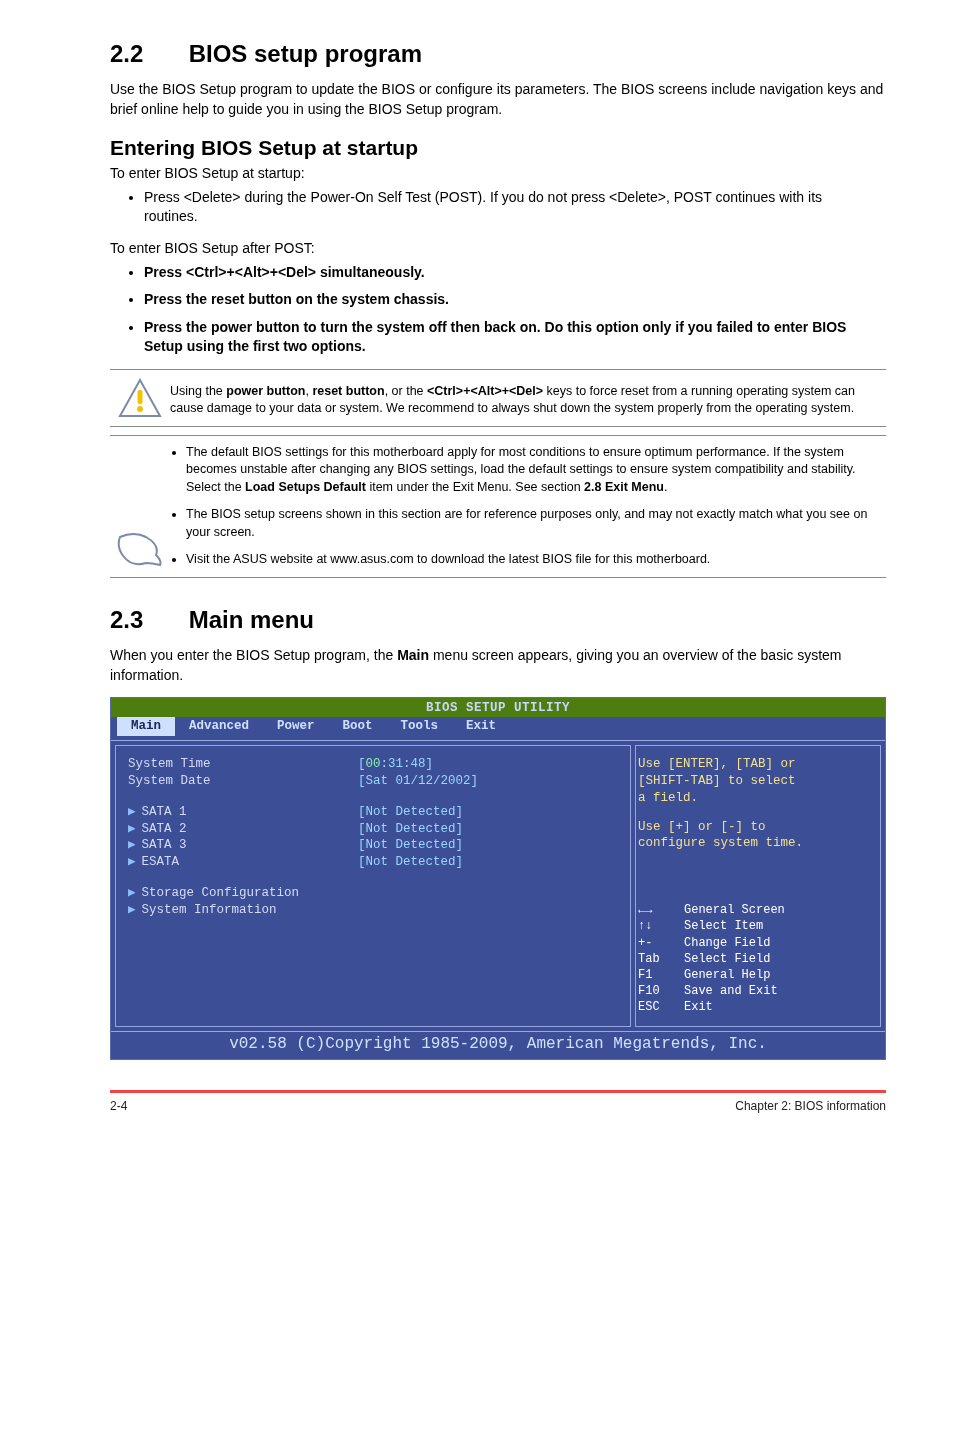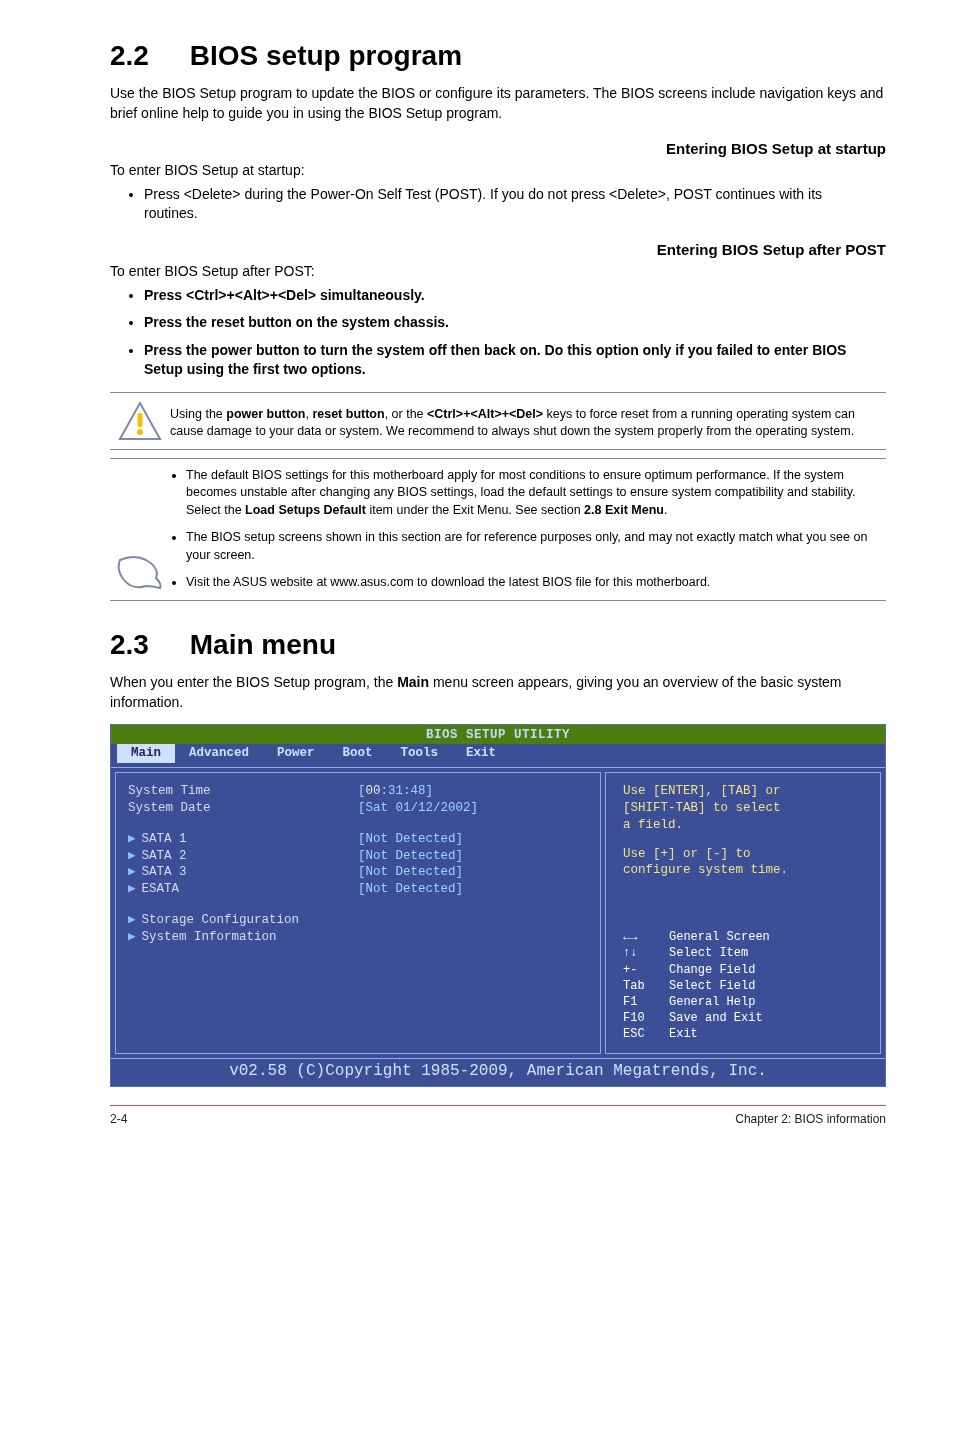--- a/index.html
+++ b/index.html
@@ -6,35 +6,34 @@
     margin: 0;
     font-family: Arial, Helvetica, sans-serif;
     color: #000;
     background: #fff;
     width: 954px;
   }
   .page {
     padding: 40px 68px 30px 110px;
   }
   h2.section-title {
-    font-size: 28px;
+    font-size: 24px;
     font-weight: bold;
     margin: 0 0 12px 0;
   }
   .sec-num { display:inline-block; min-width: 72px; }
   p.body {
     font-size: 14px;
     line-height: 1.4;
     margin: 0 0 12px 0;
   }
   h3.subhead {
-    font-size: 15px;
+    font-size: 21px;
     font-weight: bold;
     margin: 17px 0 4px 0;
-    text-align: right;
   }
   ul.bullets {
     margin: 4px 16px 12px 0;
     padding-left: 34px;
     font-size: 14px;
     line-height: 1.4;
   }
   ul.bullets li { margin-bottom: 6px; }
   ul.bullets.tight li { margin-bottom: 8px; font-weight: bold; }
 
@@ -107,27 +106,27 @@
     border: 1px solid #94a5e0;
     margin: 4px;
     padding: 10px 12px;
     min-height: 260px;
     position: relative;
   }
   .bios .right {
     width: 240px;
     border: 1px solid #94a5e0;
     margin: 4px 4px 4px 0;
-    padding: 10px 17px;
+    padding: 10px 2px;
     color: #f3e08a;
   }
   .bios .row { display:flex; }
   .bios .row .lbl { width: 230px; color: #d5dbf5; }
   .bios .row .val { color: #9ad6ff; }
-  .bios .row .val .hl { color: #e5e5e5; }
+  .bios .row .val .hl { color: #86efac; }
   .bios .tri { color:#8fbfff; margin-right:6px; }
   .bios .submenu { color:#8aaef0; }
   .bios .help-lower {
     margin-top: 50px;
     color: #ffffff;
     font-size: 12px;
   }
   .bios .help-lower .row2 { display:flex; }
   .bios .help-lower .k { width:46px; color:#ffffff; }
   .bios .help-lower .d { color:#ffffff; }
@@ -135,22 +134,22 @@
   .bios .footer {
     text-align:center;
     background:#3b4e96;
     color:#cfe0ff;
     font-size:16px;
     padding: 2px 0 4px 0;
     border-top:1px solid #96a7e2;
   }
 
   .page-footer {
-    border-top: 1px solid #ef4444;
-    margin-top: 18px;
+    border-top: 3px solid #ef4444;
+    margin-top: 30px;
     padding-top: 6px;
     display:flex;
     justify-content: space-between;
     font-size: 12px;
     color:#222;
   }
 </style>
 </head>
 <body>
 
@@ -162,21 +161,20 @@
   </h2>
 
   <p class="body">Use the BIOS Setup program to update the BIOS or configure its parameters. The BIOS screens include navigation keys and brief online help to guide you in using the BIOS Setup program.</p>
 
   <h3 class="subhead">Entering BIOS Setup at startup</h3>
   <p class="body" style="margin-bottom:3px">To enter BIOS Setup at startup:</p>
   <ul class="bullets">
     <li>Press &lt;Delete&gt; during the Power-On Self Test (POST). If you do not press &lt;Delete&gt;, POST continues with its routines.</li>
   </ul>
 
-  <h3 class="subhead">Entering BIOS Setup after POST</h3>
   <p class="body" style="margin-bottom:2px">To enter BIOS Setup after POST:</p>
   <ul class="bullets tight">
     <li>
       <span>Press </span><b>&lt;Ctrl&gt;</b><span>+</span><b>&lt;Alt&gt;</b><span>+</span><b>&lt;Del&gt;</b><span> simultaneously.</span>
     </li>
     <li>Press the reset button on the system chassis.</li>
     <li>Press the power button to turn the system off then back on. Do this option only if you failed to enter BIOS Setup using the first two options.</li>
   </ul>
 
   <div class="callout">

